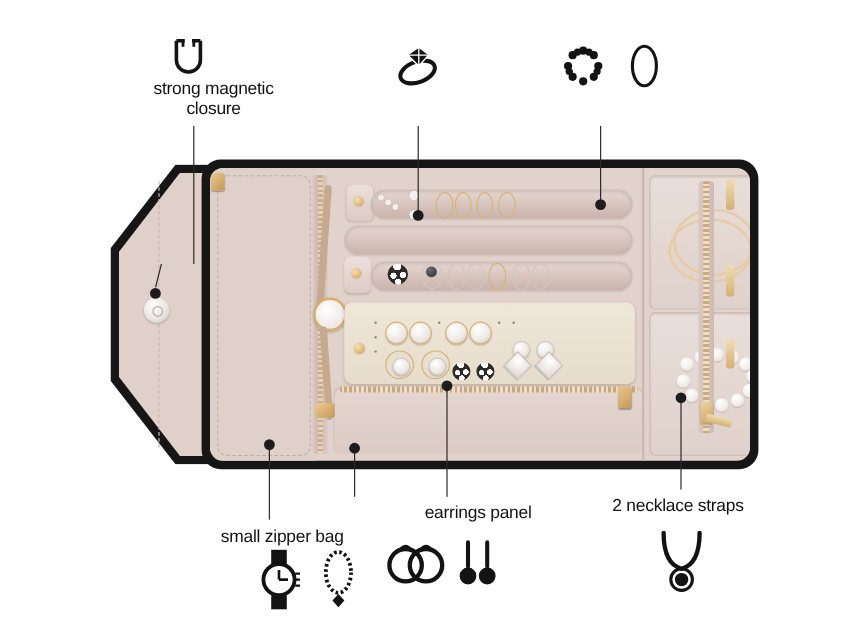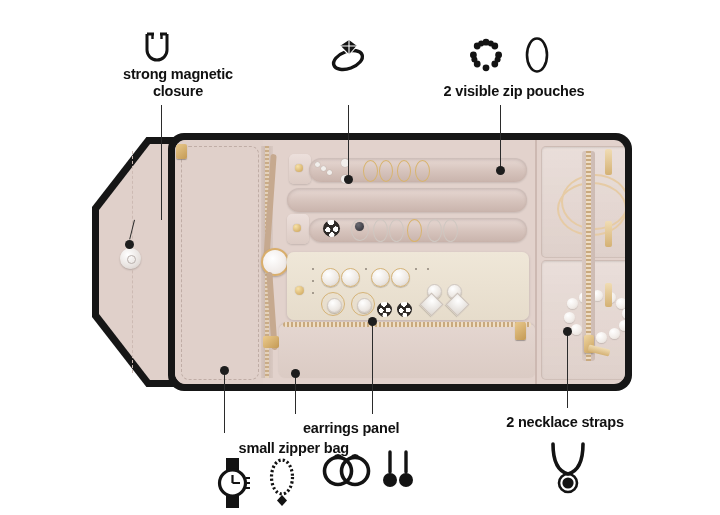--- a/index.html
+++ b/index.html
@@ -7,27 +7,27 @@
   body{
     width:720px;height:515px;
     background:#ffffff;
     font-family:"Liberation Sans", sans-serif;
     overflow:hidden;
     position:relative;
   }
   #stage{position:relative;width:720px;height:515px;background:#fff;}
 
   
-  .callout{position:absolute;font-weight:bold;color:#111;letter-spacing:-.2px;}
+  .callout{position:absolute;font-weight:normal;color:#111;letter-spacing:-.2px;}
   .callout .txt{display:block;white-space:pre-line;}
   .lbl-magnetic{left:88px;top:66px;width:180px;text-align:center;font-size:14.5px;line-height:17px;}
   .lbl-ring{left:284px;top:83px;width:130px;text-align:center;font-size:14.5px;line-height:17px;}
   .lbl-zip{left:424px;top:83px;width:180px;text-align:center;font-size:14.5px;line-height:17px;}
-  .lbl-smallbag{left:184px;top:440px;width:165px;text-align:right;font-size:14.5px;line-height:17px;}
-  .lbl-earrings{left:303px;top:420px;width:140px;text-align:left;font-size:14.5px;line-height:17px;}
+  .lbl-smallbag{left:184px;top:440px;width:165px;text-align:left;font-size:14.5px;line-height:17px;}
+  .lbl-earrings{left:303px;top:420px;width:140px;text-align:right;font-size:14.5px;line-height:17px;}
   .lbl-necklace{left:485px;top:414px;width:160px;text-align:center;font-size:14.5px;line-height:17px;}
 
   
   .leader{position:absolute;background:#2b2b2b;}
   .vline{width:1.4px;}
   .dot{position:absolute;width:9px;height:9px;border-radius:50%;background:#1d1d1d;}
 
   
   .icon{position:absolute;}
 
@@ -406,23 +406,20 @@
       <path d="M12 2 q0 26 15 30 q15 -4 15 -30" fill="none" stroke="#131313" stroke-width="3.6" stroke-linecap="round"></path>
       <circle cx="27" cy="41" r="9" fill="none" stroke="#131313" stroke-width="2.6"></circle>
       <circle cx="27" cy="41" r="5.6" fill="#131313"></circle>
     </svg>
   </div>
 
   <div class="callout lbl-magnetic">
     <span class="txt">strong magnetic
 closure</span>
   </div>
-  <div class="callout lbl-zip">
-    <span class="txt">2 visible zip pouches</span>
-  </div>
   <div class="callout lbl-smallbag">
     <span class="txt">small zipper bag</span>
   </div>
   <div class="callout lbl-earrings">
     <span class="txt">earrings panel</span>
   </div>
   <div class="callout lbl-necklace">
     <span class="txt">2 necklace straps</span>
   </div>
 

